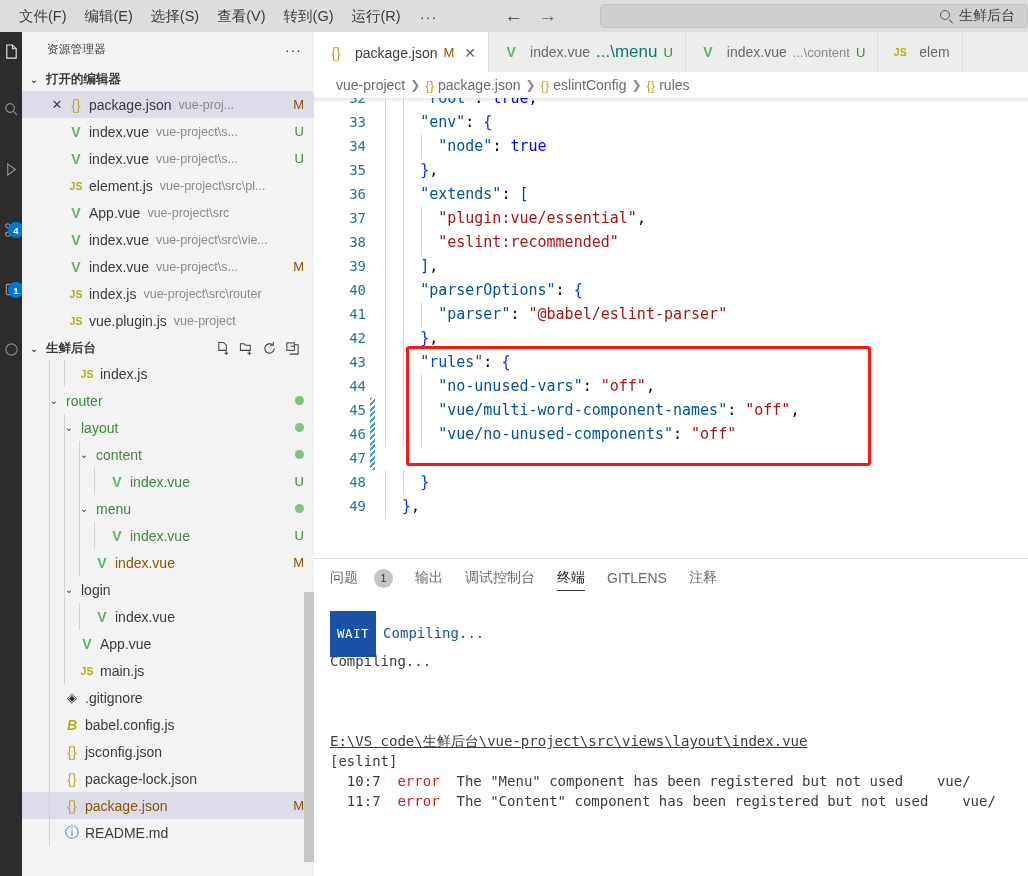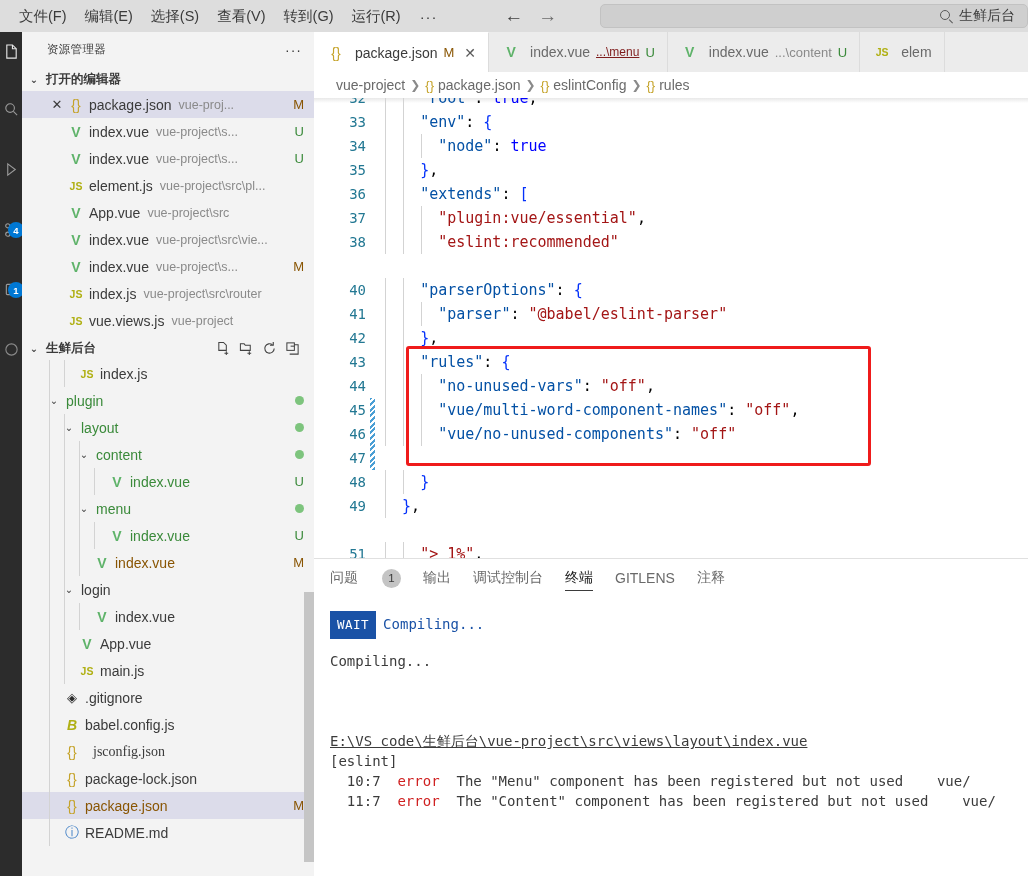--- a/index.html
+++ b/index.html
@@ -151,37 +151,37 @@
     background:repeating-linear-gradient(135deg,#4b9fd5 0 2px,#ffffff 2px 4px);
   }
   .code-topfade{
     position:absolute; left:0; top:0; width:714px; height:5px;
     background:linear-gradient(#e8e8e8,#ffffff00);
   }
 
   
   .panel{ position:absolute; left:314px; top:558px; width:714px; height:318px; background:#fff; border-top:1px solid #e0e0e0; }
   .panel-tabs{ height:38px; display:flex; align-items:center; padding-left:16px; gap:22px; }
-  .ptab{ position:relative; height:38px; display:flex; align-items:center; gap:24px; font-size:14px; color:#6a6a6a; }
+  .ptab{ position:relative; height:38px; display:flex; align-items:center; gap:16px; font-size:14px; color:#6a6a6a; }
   .ptab.active{ color:#222; }
   .ptab.active::after{
     content:""; position:absolute; left:0; right:0; bottom:6px; height:1.5px; background:#3b3b3b;
   }
   .pcount{
     min-width:19px; height:19px; border-radius:10px; background:#c4c4c4; color:#3b3b3b;
     font-size:11.5px; display:flex; align-items:center; justify-content:center; padding:0 5px;
   }
   .term{
     position:absolute; left:0; top:38px; width:714px; height:280px;
     padding:14px 0 0 16px; overflow:hidden;
     font-family:"DejaVu Sans Mono","Liberation Mono",monospace; font-size:14px; color:#3b3b3b;
   }
   .tline{ height:20px; line-height:20px; white-space:pre; }
   .tag{
-    display:inline-block; color:#fff; font-size:12.5px; padding:4px 7px; margin-right:7px;
+    display:inline-block; color:#fff; font-size:12.5px; padding:13px 7px; margin-right:7px;
     font-family:"DejaVu Sans Mono","Liberation Mono",monospace; letter-spacing:.5px;
   }
   .tag.wait{ background:#1a52a6; }
   .tag.error{ background:#cf2020; }
   .t-blue{ color:#1a52a6; }
   .t-red{ color:#cf2020; }
   .t-link{ text-decoration:underline; }
 </style>
 </head>
 <body>
@@ -307,21 +307,21 @@
         </div>
         <div class="row">
           <span class="close-x" style="margin-left: 26px;"></span>
           <span class="fi js">JS</span>
           <span class="fname">index.js</span>
           <span class="fpath">vue-project\src\router</span>
         </div>
         <div class="row">
           <span class="close-x" style="margin-left: 26px;"></span>
           <span class="fi js">JS</span>
-          <span class="fname">vue.views.js</span>
+          <span class="fname">vue.plugin.js</span>
           <span class="fpath">vue-project</span>
         </div>
       </div>
 
     <div class="section-header" style="margin-top:2px">
       <span class="chev">⌄</span>
       <span>生鲜后台</span>
       <span class="hdr-actions">
         <span>
             <svg width="15" height="15" viewBox="0 0 16 16">
@@ -354,21 +354,21 @@
         <div class="row">
           <span class="guide" style="left: 27px;"></span>
           <span class="guide" style="left: 42px;"></span>
           <span style="width: 55px; flex: 0 0 auto;"></span>
           <span class="fi js">JS</span>
           <span class="tree-name " style="margin-left: 0px;">index.js</span>
         </div>
         <div class="row">
           <span class="guide" style="left: 27px;"></span>
           <span class="chev" style="margin-left: 24px;">⌄</span>
-          <span class="tree-name folder-g" style="margin-left: 4px;">plugin</span>
+          <span class="tree-name folder-g" style="margin-left: 4px;">router</span>
           <span class="dot-g"></span>
         </div>
         <div class="row">
           <span class="guide" style="left: 27px;"></span>
           <span class="guide" style="left: 42px;"></span>
           <span class="chev" style="margin-left: 39px;">⌄</span>
           <span class="tree-name folder-g" style="margin-left: 4px;">layout</span>
           <span class="dot-g"></span>
         </div>
         <div class="row">
@@ -453,21 +453,21 @@
         <div class="row">
           <span class="guide" style="left: 27px;"></span>
           <span style="width: 40px; flex: 0 0 auto;"></span>
           <span class="fi " style="color: rgb(176, 176, 19); font-style: italic; font-size: 14px;">B</span>
           <span class="tree-name " style="margin-left: 0px;">babel.config.js</span>
         </div>
         <div class="row">
           <span class="guide" style="left: 27px;"></span>
           <span style="width: 40px; flex: 0 0 auto;"></span>
           <span class="fi json">{}</span>
-          <span class="tree-name " style="margin-left: 8px; font-family: Liberation Serif, serif;">jsconfig.json</span>
+          <span class="tree-name " style="margin-left: 0px;">jsconfig.json</span>
         </div>
         <div class="row">
           <span class="guide" style="left: 27px;"></span>
           <span style="width: 40px; flex: 0 0 auto;"></span>
           <span class="fi json">{}</span>
           <span class="tree-name " style="margin-left: 0px;">package-lock.json</span>
         </div>
         <div class="row selected">
           <span class="guide" style="left: 27px;"></span>
           <span style="width: 40px; flex: 0 0 auto;"></span>
@@ -489,21 +489,21 @@
     <div class="tabbar" id="tabbar">
         <div class="tab active">
           <span class="fi json">{}</span>
           <span class="tabname">package.json</span>
           <span class="dirty">M</span>
           <span class="x">✕</span>
         </div>
         <div class="tab">
           <span class="fi vue" style="font-weight: bold; color: rgb(95, 179, 106);">V</span>
           <span class="tabname">index.vue</span>
-          <span style="color: #7f1d1d; font-size: 12px; text-decoration: underline;">...\menu</span>
+          <span style="color: #0f766e; font-size: 17px;">...\menu</span>
           <span class="untr">U</span>
         </div>
         <div class="tab">
           <span class="fi vue" style="font-weight: bold; color: rgb(95, 179, 106);">V</span>
           <span class="tabname">index.vue</span>
           <span style="color: rgb(138, 138, 138); font-size: 13px;">...\content</span>
           <span class="untr">U</span>
         </div>
         <div class="tab">
           <span class="fi js">JS</span>
@@ -537,31 +537,31 @@
         <div style="position: absolute; top: 300px; height: 24px; left: 106.12px; width: 451.5px; background: rgb(173, 214, 255); z-index: -1;"></div>
         <div style="position: absolute; top: 276px; height: 24px; left: 106.12px; width: 270.9px; background: rgb(173, 214, 255); z-index: -1;"></div>
       <div class="code-topfade"></div>
     <div class="cline" style="top: -12px; position: absolute; left: 0px; right: 0px;"><span class="lnum">32</span><span class="indent-guide" style="left: 71px;"></span><span class="indent-guide" style="left: 89.06px;"></span><span class="ctext">    <span class="k-key">"root"</span>: <span class="k-bool">true</span>,</span></div>
         <div class="cline" style="top: 12px; position: absolute; left: 0px; right: 0px;"><span class="lnum">33</span><span class="indent-guide" style="left: 71px;"></span><span class="indent-guide" style="left: 89.06px;"></span><span class="ctext">    <span class="k-key">"env"</span>: <span style="color:#0431fa">{</span></span></div>
         <div class="cline" style="top: 36px; position: absolute; left: 0px; right: 0px;"><span class="lnum">34</span><span class="indent-guide" style="left: 71px;"></span><span class="indent-guide" style="left: 89.06px;"></span><span class="indent-guide" style="left: 107.12px;"></span><span class="ctext">      <span class="k-key">"node"</span>: <span class="k-bool">true</span></span></div>
         <div class="cline" style="top: 60px; position: absolute; left: 0px; right: 0px;"><span class="lnum">35</span><span class="indent-guide" style="left: 71px;"></span><span class="indent-guide" style="left: 89.06px;"></span><span class="ctext">    <span style="color:#0431fa">}</span>,</span></div>
         <div class="cline" style="top: 84px; position: absolute; left: 0px; right: 0px;"><span class="lnum">36</span><span class="indent-guide" style="left: 71px;"></span><span class="indent-guide" style="left: 89.06px;"></span><span class="ctext">    <span class="k-key">"extends"</span>: <span style="color:#0431fa">[</span></span></div>
         <div class="cline" style="top: 108px; position: absolute; left: 0px; right: 0px;"><span class="lnum">37</span><span class="indent-guide" style="left: 71px;"></span><span class="indent-guide" style="left: 89.06px;"></span><span class="indent-guide" style="left: 107.12px;"></span><span class="ctext">      <span class="k-str">"plugin:vue/essential"</span>,</span></div>
         <div class="cline" style="top: 132px; position: absolute; left: 0px; right: 0px;"><span class="lnum">38</span><span class="indent-guide" style="left: 71px;"></span><span class="indent-guide" style="left: 89.06px;"></span><span class="indent-guide" style="left: 107.12px;"></span><span class="ctext">      <span class="k-str">"eslint:recommended"</span></span></div>
+        <div class="cline" style="top: 156px; position: absolute; left: 0px; right: 0px;"><span class="lnum">39</span><span class="indent-guide" style="left: 71px;"></span><span class="indent-guide" style="left: 89.06px;"></span><span class="ctext">    <span style="color:#0431fa">]</span>,</span></div>
         <div class="cline" style="top: 180px; position: absolute; left: 0px; right: 0px;"><span class="lnum">40</span><span class="indent-guide" style="left: 71px;"></span><span class="indent-guide" style="left: 89.06px;"></span><span class="ctext">    <span class="k-key">"parserOptions"</span>: <span style="color:#0431fa">{</span></span></div>
         <div class="cline" style="top: 204px; position: absolute; left: 0px; right: 0px;"><span class="lnum">41</span><span class="indent-guide" style="left: 71px;"></span><span class="indent-guide" style="left: 89.06px;"></span><span class="indent-guide" style="left: 107.12px;"></span><span class="ctext">      <span class="k-key">"parser"</span>: <span class="k-str">"@babel/eslint-parser"</span></span></div>
         <div class="cline" style="top: 228px; position: absolute; left: 0px; right: 0px;"><span class="lnum">42</span><span class="indent-guide" style="left: 71px;"></span><span class="indent-guide" style="left: 89.06px;"></span><span class="ctext">    <span style="color:#0431fa">}</span>,</span></div>
         <div class="cline" style="top: 252px; position: absolute; left: 0px; right: 0px;"><span class="lnum">43</span><span class="indent-guide" style="left: 71px;"></span><span class="indent-guide" style="left: 89.06px;"></span><span class="ctext">    <span class="k-key">"rules"</span>: <span style="color:#0431fa">{</span></span></div>
         <div class="cline" style="top: 276px; position: absolute; left: 0px; right: 0px;"><span class="lnum">44</span><span class="indent-guide" style="left: 71px;"></span><span class="indent-guide" style="left: 89.06px;"></span><span class="indent-guide" style="left: 107.12px;"></span><span class="ctext">      <span class="k-key">"no-unused-vars"</span>: <span class="k-str">"off"</span>,</span></div>
         <div class="cline" style="top: 300px; position: absolute; left: 0px; right: 0px;"><span class="lnum">45</span><span class="indent-guide" style="left: 71px;"></span><span class="indent-guide" style="left: 89.06px;"></span><span class="indent-guide" style="left: 107.12px;"></span><span class="ctext">      <span class="k-key">"vue/multi-word-component-names"</span>: <span class="k-str">"off"</span>,</span></div>
         <div class="cline" style="top: 324px; position: absolute; left: 0px; right: 0px;"><span class="lnum">46</span><span class="indent-guide" style="left: 71px;"></span><span class="indent-guide" style="left: 89.06px;"></span><span class="indent-guide" style="left: 107.12px;"></span><span class="ctext">      <span class="k-key">"vue/no-unused-components"</span>: <span class="k-str">"off"</span></span></div>
         <div class="cline" style="top: 348px; position: absolute; left: 0px; right: 0px;"><span class="lnum">47</span><span class="ctext"></span></div>
         <div class="cline" style="top: 372px; position: absolute; left: 0px; right: 0px;"><span class="lnum">48</span><span class="indent-guide" style="left: 71px;"></span><span class="indent-guide" style="left: 89.06px;"></span><span class="ctext">    <span style="color:#0431fa">}</span></span></div>
         <div class="cline" style="top: 396px; position: absolute; left: 0px; right: 0px;"><span class="lnum">49</span><span class="indent-guide" style="left: 71px;"></span><span class="ctext">  <span style="color:#0431fa">}</span>,</span></div>
-        <div class="cline" style="top: 444px; position: absolute; left: 0px; right: 0px;"><span class="lnum">51</span><span class="indent-guide" style="left: 71px;"></span><span class="indent-guide" style="left: 89.06px;"></span><span class="ctext">    <span class="k-str">"&gt; 1%"</span>,</span></div>
         <div class="diffbar" style="left: 56px; top: 300px; height: 72px;"></div>
         <div class="redbox" style="left: 92px; top: 248px; width: 465px; height: 120px;"></div>
       </div>
   </div>
 
   <div class="panel">
     <div class="panel-tabs" id="panel-tabs">
         <div class="ptab">
           <span>问题</span>
           <span class="pcount">1</span>

